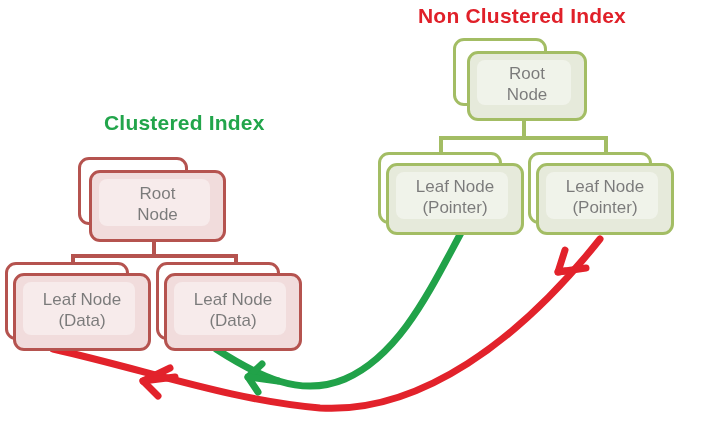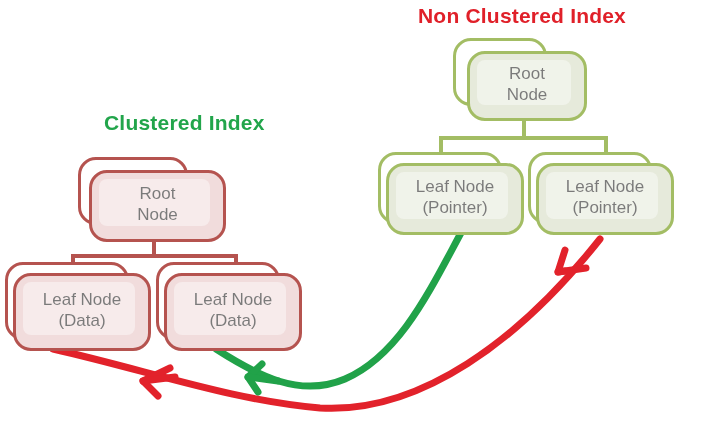--- a/index.html
+++ b/index.html
@@ -48,21 +48,21 @@
     pointer-events: none;
   }
 
   
   .node {
     position: absolute;
   }
   .node .card-back,
   .node .card-front {
     position: absolute;
-    border-radius: 18px;
+    border-radius: 11px;
     box-sizing: border-box;
   }
   .node .card-back {
     left: 0;
     top: 0;
     background: #ffffff;
   }
   .node .card-front {
     background: #ffffff;
     display: flex;

